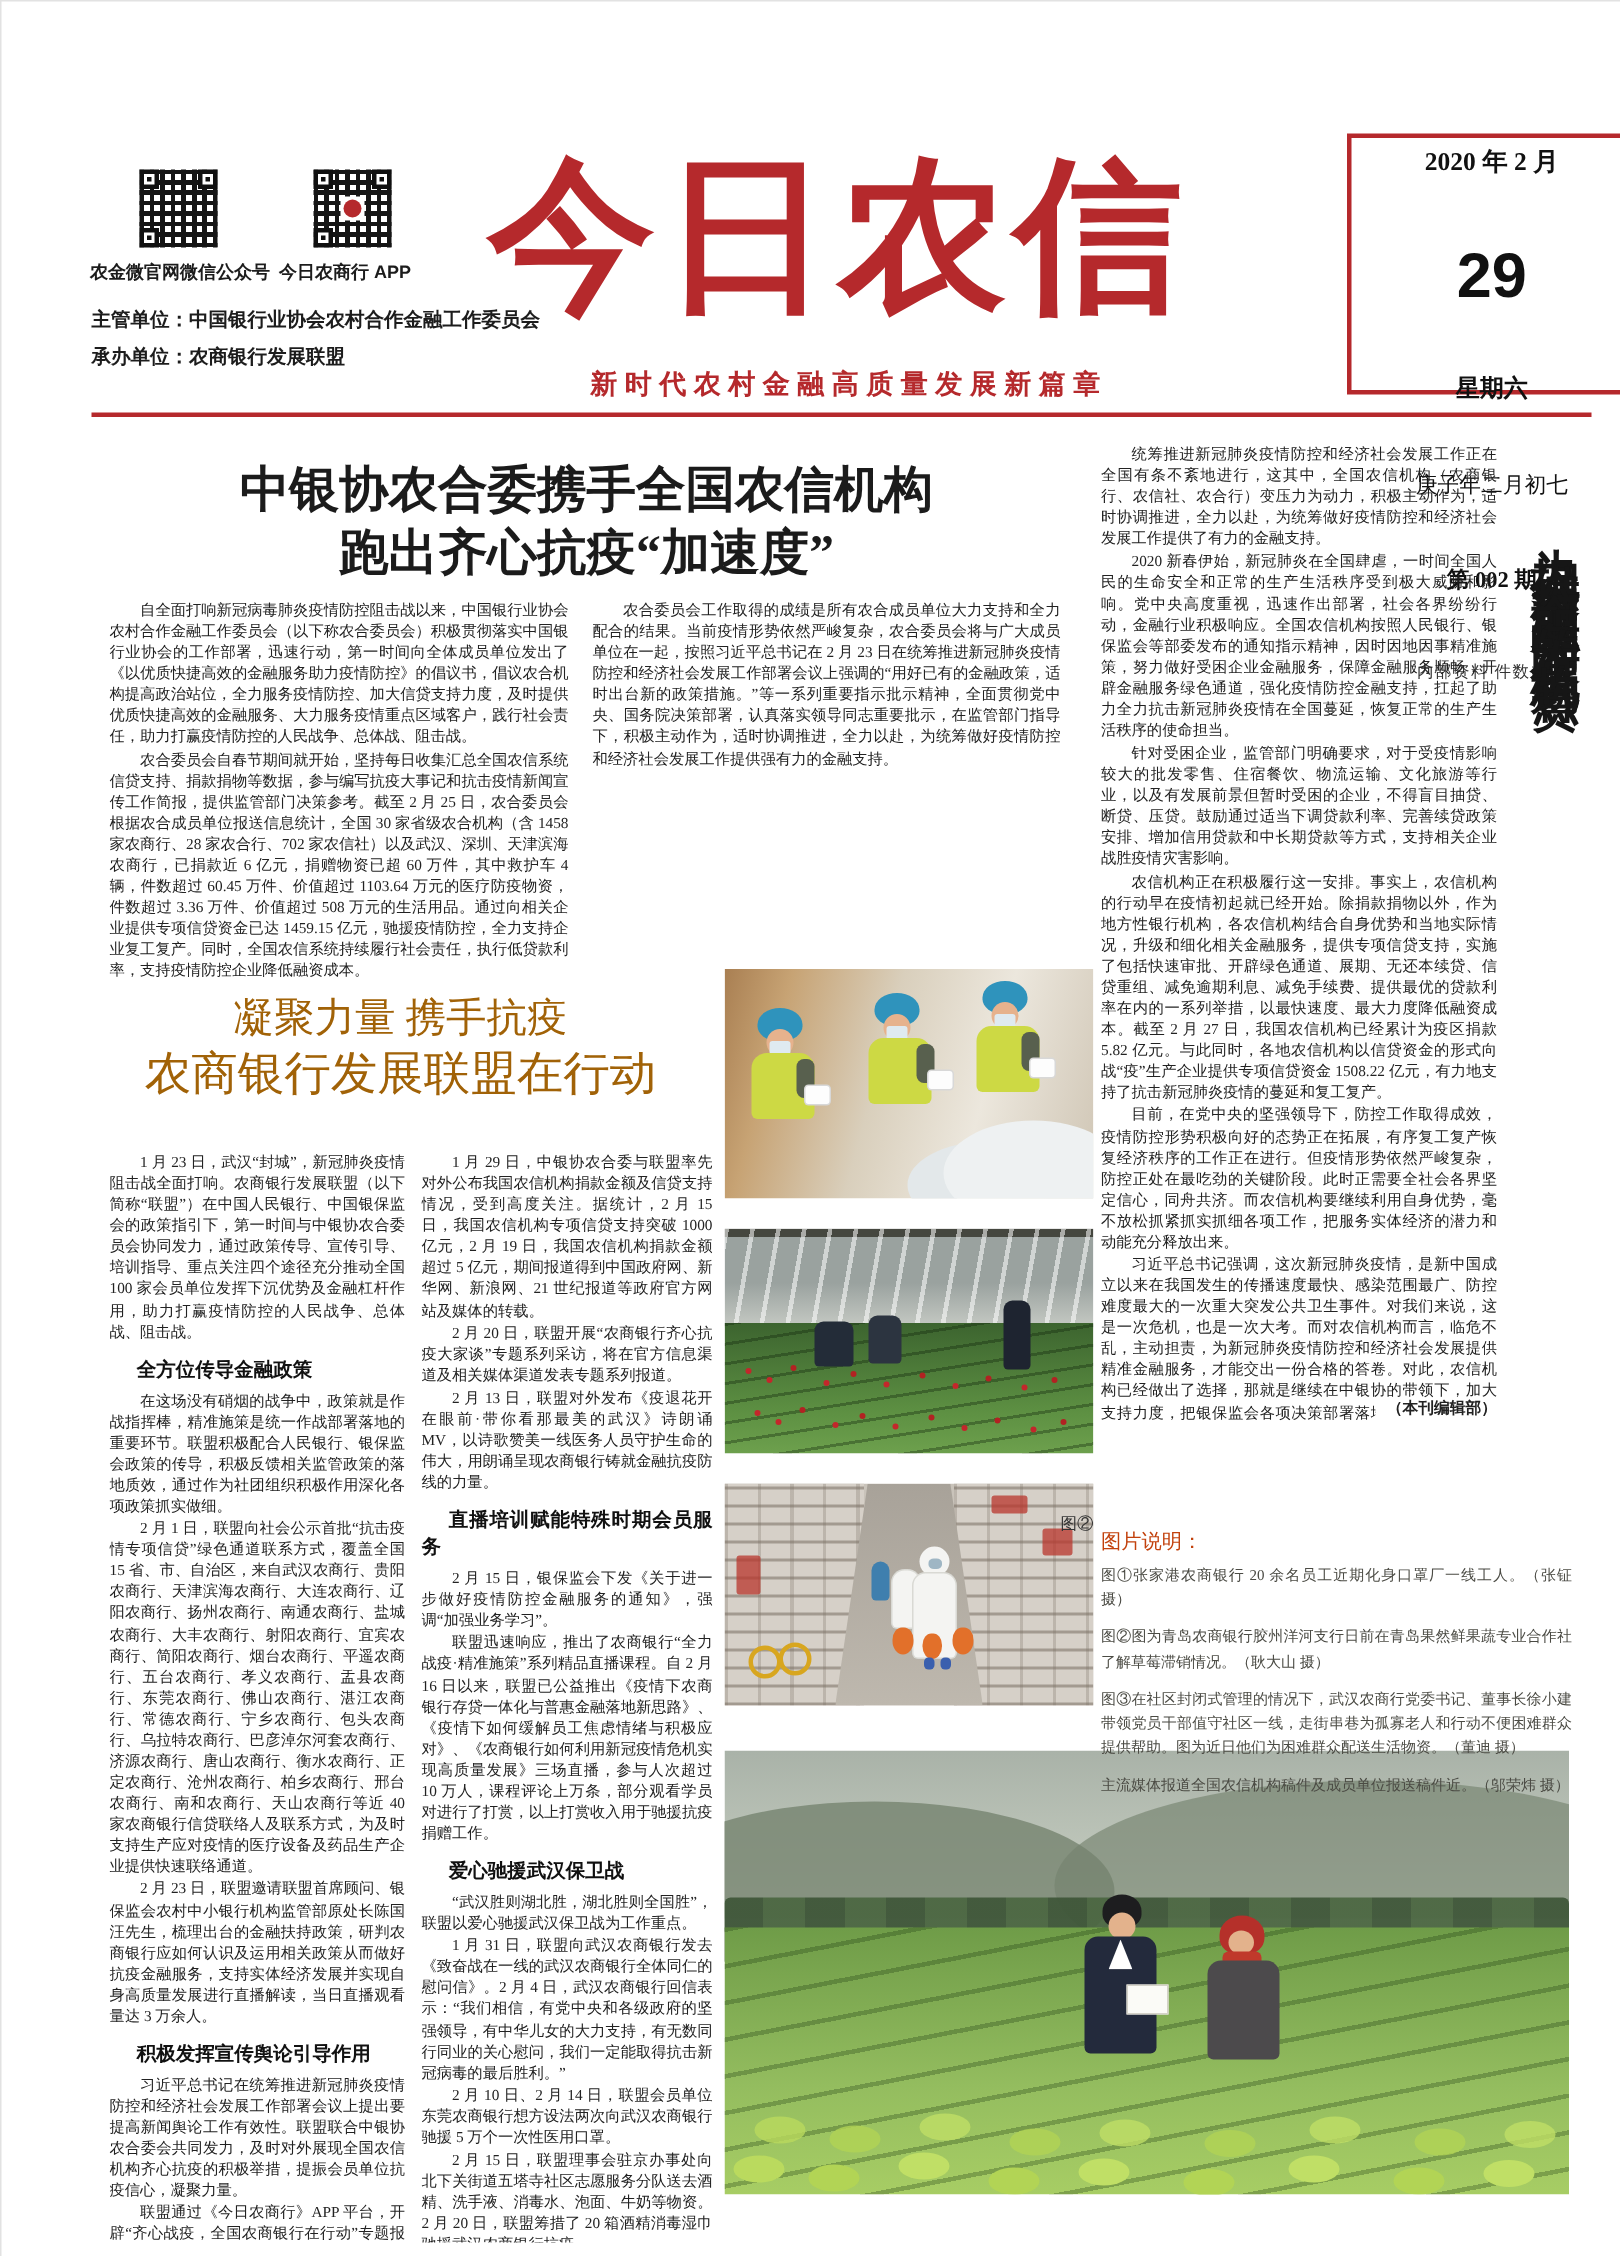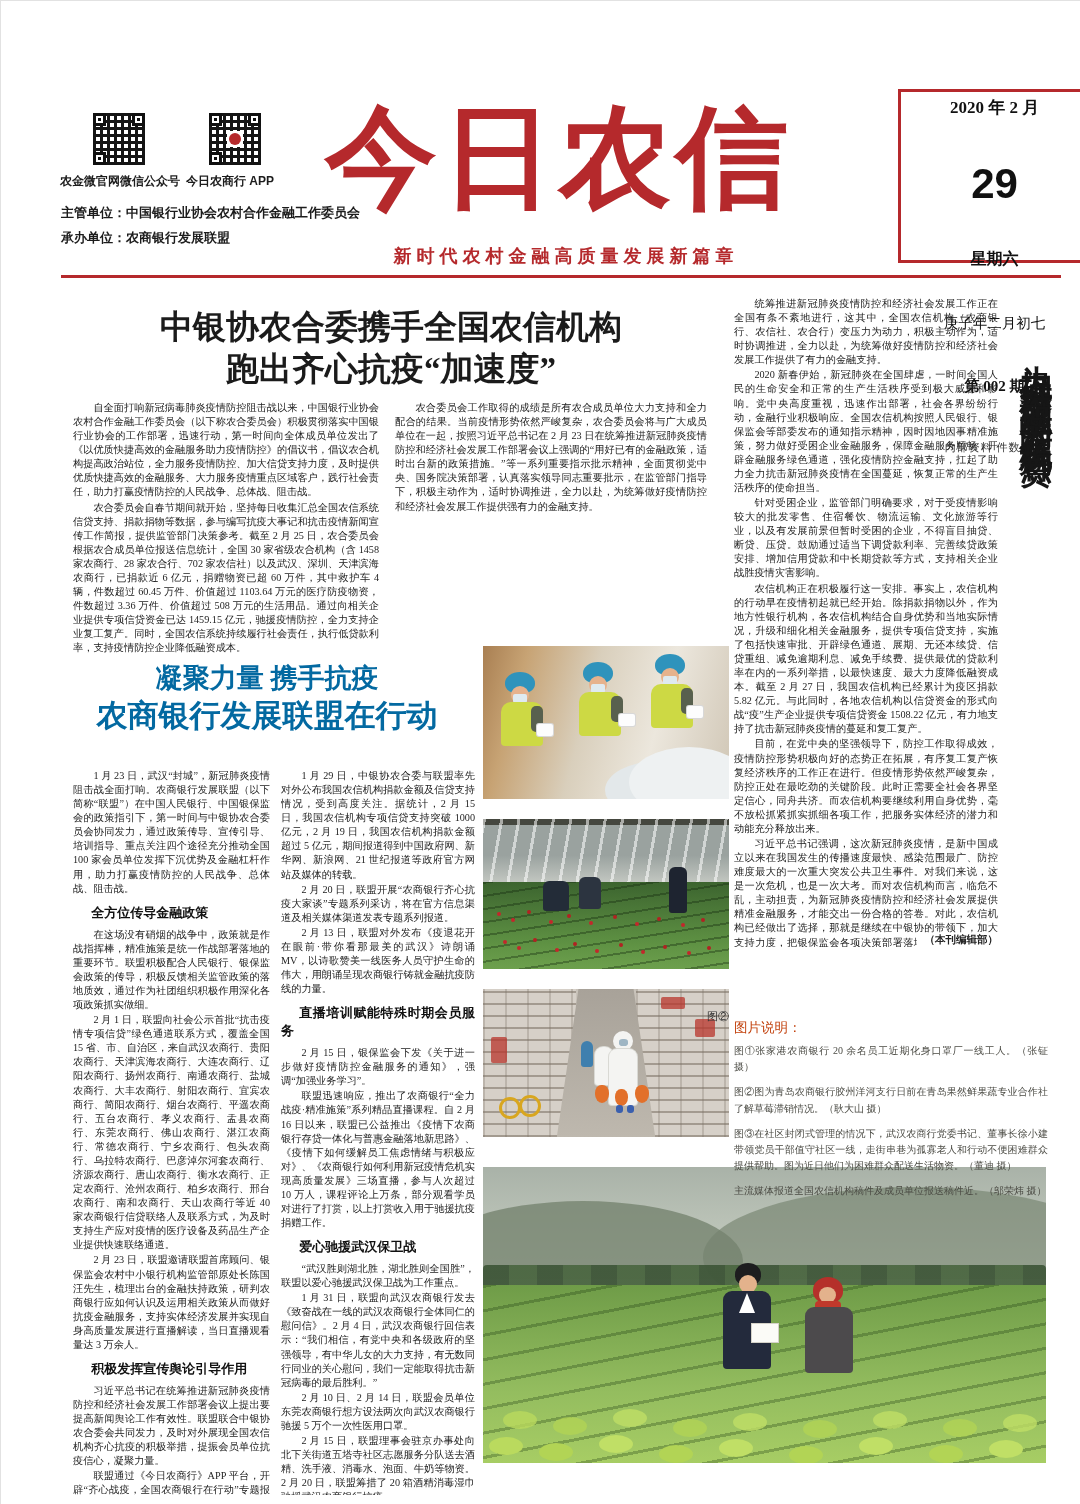--- a/index.html
+++ b/index.html
@@ -40,21 +40,21 @@
 
   
   .a1-title{position:absolute;left:72px;top:306px;width:636px;text-align:center;
             font-weight:900;color:#1b1b1b;line-height:1.26;}
   .a1-title .l1{font-size:33px;}
   .a1-title .l2{font-size:33px;}
   .t{font-size:10.2px;line-height:1.38;text-align:justify;color:#222;}
   .t p{margin:0 0 1px 0;text-indent:2em;}
   .col{position:absolute;overflow:hidden;}
   .a2-title{position:absolute;left:62px;top:660px;width:408px;text-align:center;
-            font-weight:700;color:#0369a1;line-height:1.3;}
+            font-weight:400;color:#a16207;line-height:1.3;}
   .a2-title .l1{font-size:27px;}
   .a2-title .l2{font-size:31px;}
   .sh{font-family:"Liberation Sans",sans-serif;font-weight:bold;font-size:13px;
       color:#111;margin:8px 0 6px 0;text-indent:1.4em;}
 
   
   .r-text{position:absolute;left:733px;top:296px;width:264px;height:650px;overflow:hidden;}
   .r-by{position:absolute;right:0;bottom:0;background:#fff;padding-left:8px;
         font-weight:bold;font-size:10.5px;}
   .v-title{position:absolute;left:1006px;top:338px;height:618px;width:58px;

